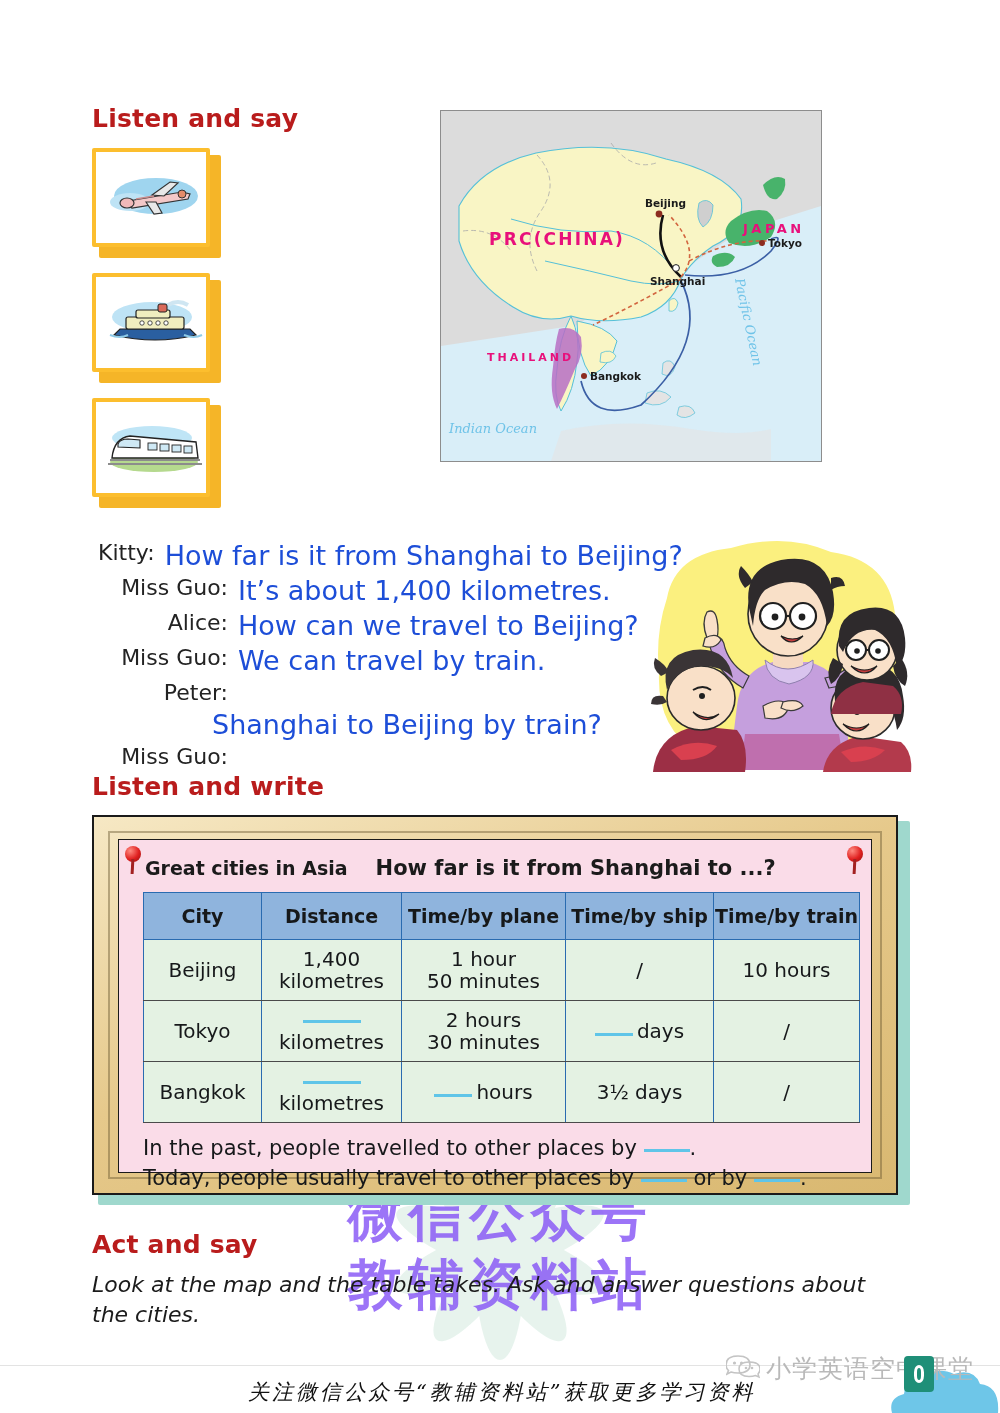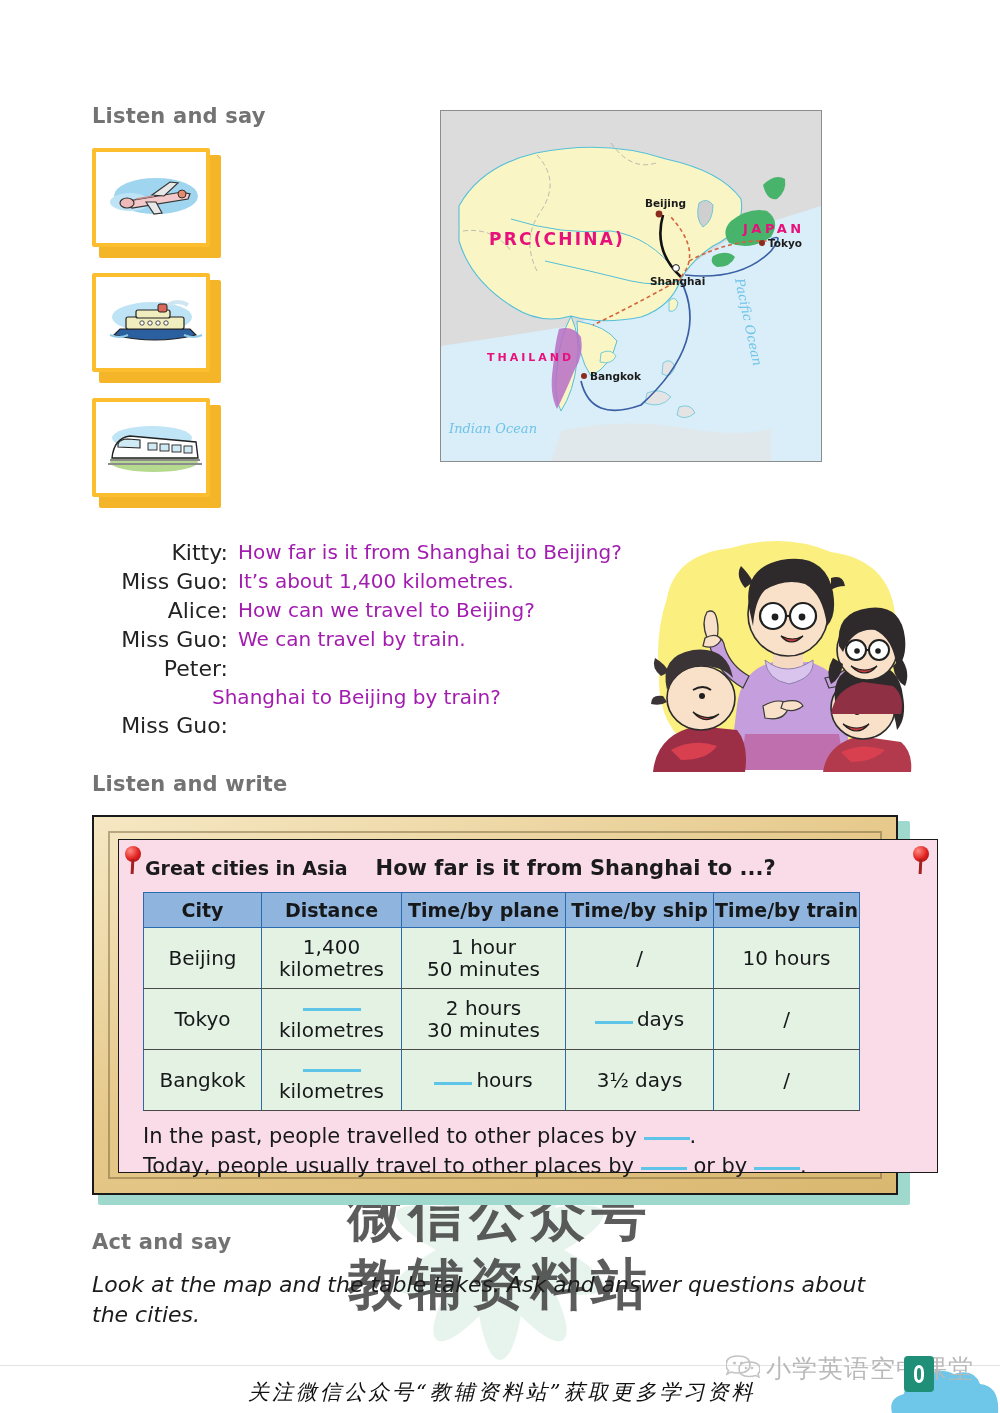--- a/index.html
+++ b/index.html
@@ -15,37 +15,37 @@
   .watermark{
     position:absolute;
     left:0;top:1120px;width:1000px;height:260px;
     display:flex;flex-direction:column;align-items:center;justify-content:center;
     pointer-events:none;
     z-index:0;
   }
   .wm-line{
     font-family:"DejaVu Sans", sans-serif;
     font-size:55px;font-weight:bold;
-    color:#404040;
+    color:#8b5cf6;
     letter-spacing:6px;
     line-height:1.25;
     opacity:.85;
   }
   .wm-petals{
     position:absolute;left:330px;top:1130px;width:340px;height:250px;
     z-index:0;pointer-events:none;
   }
 
   
   .h-section{
     position:absolute;
     font-family:"DejaVu Sans", sans-serif;
     font-weight:bold;
-    font-size:21px;
-    color:#737373;
+    font-size:25px;
+    color:#b91c1c;
     letter-spacing:.2px;
     z-index:3;
   }
 
   
   .cards{position:absolute;left:92px;top:148px;z-index:3;}
   .card{
     position:relative;
     width:122px;height:103px;
     margin-bottom:22px;
@@ -99,21 +99,21 @@
   .d-row{display:flex;margin-bottom:4px;}
   .d-name{
     width:130px;text-align:right;
     font-family:"DejaVu Sans", sans-serif;
     font-size:22px;color:#232323;
     padding-right:10px;
     white-space:nowrap;
   }
   .d-text{
     font-family:"DejaVu Sans", sans-serif;
-    font-size:20px;color:#a21caf;
+    font-size:27px;color:#1d4ed8;
     white-space:nowrap;
   }
   .d-cont{margin-left:114px;}
 
   
   .illus{
     position:absolute;left:645px;top:538px;
     width:270px;height:235px;
     z-index:3;
   }
@@ -138,21 +138,21 @@
     box-sizing:border-box;
     padding:20px 18px;
   }
   .board-inner-edge{
     position:absolute;left:14px;top:14px;right:14px;bottom:14px;
     border:2px solid #6d5b33;
     opacity:.45;
   }
   .board-paper{
     position:absolute;left:24px;top:22px;
-    width:820px;height:334px;
+    width:754px;height:334px;
     background:#fadce8;
     border:1px solid #1a1a1a;
     box-sizing:border-box;
     padding:10px 14px 0 14px;
   }
   .pin{
     position:absolute;width:20px;height:28px;z-index:8;
   }
   .pin .head{
     position:absolute;left:2px;top:0;width:16px;height:16px;border-radius:50%;
@@ -182,21 +182,21 @@
     width:716px;
     border-collapse:collapse;
     table-layout:fixed;
   }
   table.data th{
     background:#8fb4dd;
     border:1px solid #2a6bb0;
     font-family:"DejaVu Sans", sans-serif;
     font-weight:bold;
     font-size:19px;color:#16181a;
-    padding:6px 0;
+    padding:12px 0;
     text-align:center;
   }
   table.data td{
     background:#e4f2e3;
     border:1px solid #4a4a4a;
     border-left:1px solid #2a6bb0;
     border-right:1px solid #2a6bb0;
     font-family:"DejaVu Sans", sans-serif;
     font-size:20px;color:#16181a;
     text-align:center;

